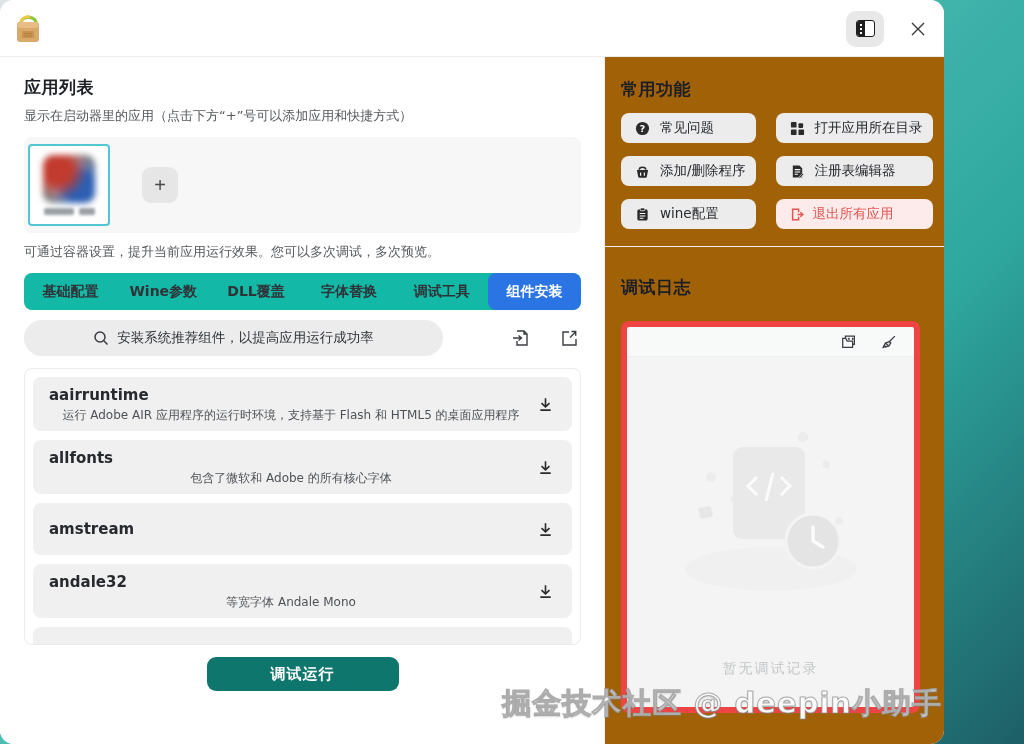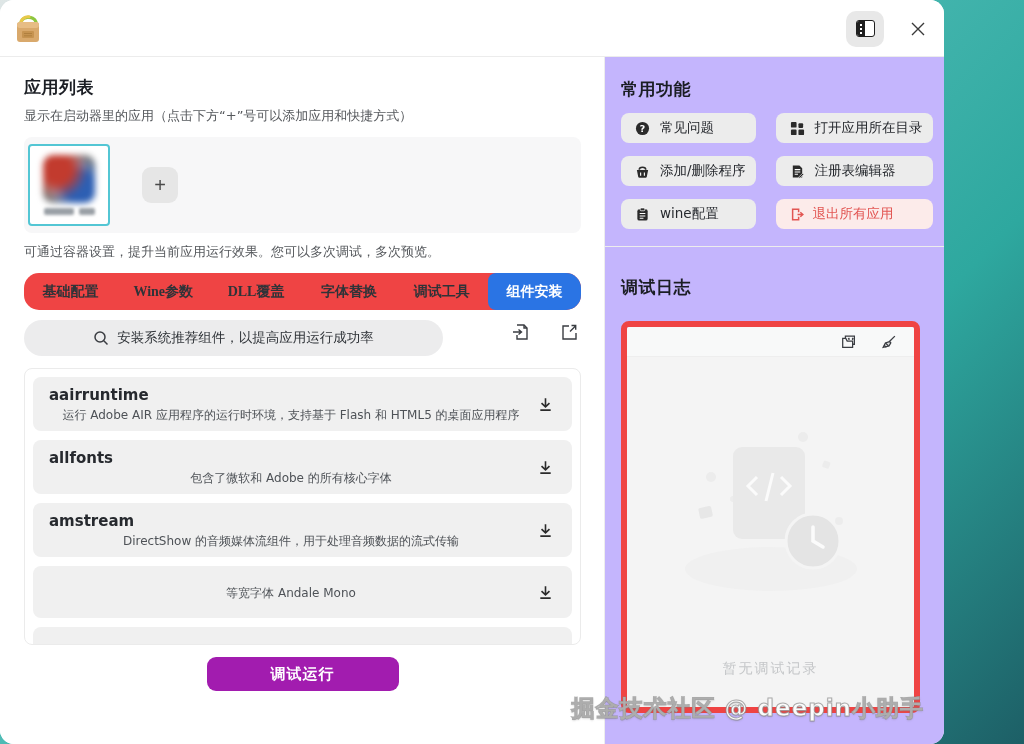--- a/index.html
+++ b/index.html
@@ -18,74 +18,74 @@
   .appicon { position:absolute; left:13px; top:11px; }
   .tb-right { position:absolute; right:14px; top:0; height:57px; display:flex; align-items:center; gap:22px; }
   .panel-btn { width:38px; height:36px; background:#e8e8e8; border:none; border-radius:10px; display:flex; align-items:center; justify-content:center; cursor:pointer; }
   .panel-glyph { width:19px; height:17px; border:1.6px solid #1f1f1f; border-radius:3px; background:#fff; position:relative; overflow:hidden; }
   .panel-glyph::before { content:""; position:absolute; left:0; top:0; bottom:0; width:8px; background:#1f1f1f; }
   .panel-glyph::after { content:""; position:absolute; left:3px; top:3px; width:2px; height:2px; background:#fff;
      box-shadow: 0 4px 0 #fff, 0 8px 0 #fff; }
   .close-btn { background:none; border:none; cursor:pointer; display:flex; padding:4px; }
   
   .main-left { position:absolute; left:0; top:57px; width:604px; bottom:0; background:#fff; padding:20px 23px 0 24px; overflow:hidden; }
-  .sidebar { position:absolute; left:604px; top:57px; right:0; bottom:0; background:#c4b5fd; border-left:1px solid #ededed; padding:22px 24px 0 16px; }
+  .sidebar { position:absolute; left:604px; top:57px; right:0; bottom:0; background:#a16207; border-left:1px solid #ededed; padding:22px 24px 0 16px; }
   h2.sec-title { font-size:17px; font-weight:bold; color:#1b1e24; line-height:20px; letter-spacing:0.5px; }
   .sec-sub { font-size:13px; color:#55585c; line-height:18px; margin-top:10px; }
   
   .app-panel { margin-top:12px; height:96px; background:#f7f7f8; border-radius:8px; display:flex; align-items:center; padding:0 8px 0 4px; gap:32px; }
   .app-tile { width:82px; height:82px; background:#fff; border:2px solid #53c6d4; border-radius:4px; display:flex; flex-direction:column; align-items:center; justify-content:center; gap:5px; cursor:pointer; }
   .app-blob { width:52px; height:48px; border-radius:10px;
       background: radial-gradient(circle at 28% 30%, #c23b2e 0 28%, transparent 60%),
                   radial-gradient(circle at 72% 68%, #2d5fb3 0 30%, transparent 62%),
                   radial-gradient(circle at 50% 50%, #f2f2f2 0 30%, #6f6f6f 85%);
       filter: blur(3px); }
   .app-smudge { display:flex; gap:5px; filter:blur(1.6px); }
   .app-smudge i { display:block; height:7px; background:#9aa0a6; border-radius:2px; }
   .app-smudge i:first-child { width:30px; } .app-smudge i:last-child { width:16px; }
   .add-btn { width:36px; height:36px; background:#e6e6e6; border:none; border-radius:9px; color:#4a4a4a; font-size:20px; line-height:1; cursor:pointer; }
   
   .block-gap { margin-top:18px; }
-  .tabbar { margin-top:12px; height:37px; background:#ef4444; border-radius:15px; display:flex; overflow:hidden;font-family:Liberation Serif, serif; }
+  .tabbar { margin-top:12px; height:37px; background:#14b8a6; border-radius:8px; display:flex; overflow:hidden; }
   .tab { flex:1; border:none; background:transparent; font-family:inherit; font-size:14px; font-weight:600; color:#2f3338; cursor:pointer; border-radius:8px; }
   .tab.active { background:#2a74e4; color:#fff; }
   
-  .search-row { margin-top:10px; display:flex; }
+  .search-row { margin-top:10px; display:flex; align-items:center; }
   .search-pill { width:431px; height:36px; background:#ececed; border-radius:18px; display:flex; align-items:center; justify-content:center; gap:8px; cursor:pointer; }
   .search-pill span { font-size:13.5px; color:#2f3338; }
   .icon-btn { background:none; border:none; cursor:pointer; display:flex; padding:2px; }
   .search-row .icon-btn:nth-of-type(1){ margin-left:66px; }
   .search-row .icon-btn:nth-of-type(2){ margin-left:24px; }
   
   .comp-list { margin-top:12px; height:277px; border:1px solid #ebebeb; border-radius:8px; padding:8px 8px 8px 8px; overflow:hidden; }
   .comp-item { min-height:52px; background:#f0f0f0; border-radius:8px; margin-bottom:9px; padding:8px 14px 8px 16px; display:flex; align-items:center; }
   .comp-text { flex:1; }
   .comp-name { font-size:15px; font-weight:600; color:#26292e; line-height:20px; }
   .comp-desc { font-size:12px; color:#4e5257; line-height:16px; margin-top:2px;text-align:center; }
   .comp-desc:empty { display:none; }
   .dl-btn { background:none; border:none; cursor:pointer; padding:4px; display:flex; }
   
   .run-row { margin-top:12px; display:flex; justify-content:center; }
-  .run-btn { width:192px; height:34px; background:#a21caf; color:#fff; border:none; border-radius:9px; font-family:Liberation Sans, sans-serif; font-size:15px; font-weight:600; cursor:pointer; letter-spacing:1px; }
+  .run-btn { width:192px; height:34px; background:#0f766e; color:#fff; border:none; border-radius:9px; font-family:Liberation Sans, sans-serif; font-size:15px; font-weight:600; cursor:pointer; letter-spacing:1px; }
   
   .fn-grid { margin-top:14px; margin-right:24px; display:grid; grid-template-columns:1fr 1fr; gap:13px 20px; }
   .fn-btn { height:30px; background:#ececec; border:none; border-radius:8px; display:flex; align-items:center; padding:0 10px 0 14px; gap:10px; font-family:inherit; font-size:13.5px; color:#26292e; cursor:pointer; white-space:nowrap; }
   .fn-btn .ic { display:flex; width:15px; justify-content:center; color:#2b2b2b; }
   .fn-btn.danger { background:#fcebea; color:#e25552;gap:8px; }
   .fn-btn.danger .ic { color:#e25552; }
   .side-divider { height:1px; background:#ededed; margin:17px -24px 0 -16px; }
   .log-title { margin-top:30px; }
   
   .log-panel { margin-top:24px; height:392px; border:6px solid #ef4444; border-radius:8px; overflow:hidden; display:flex; flex-direction:column; }
   .log-head { height:30px; background:#f8f9f9; border-bottom:1px solid #eee; display:flex; align-items:center; justify-content:flex-end; gap:18px; padding-right:14px; }
   .log-body { flex:1; background:#f4f4f4; display:flex; flex-direction:column; align-items:center; }
   .illus { margin-top:62px; }
   .empty-text { margin-top:66px; font-size:14px; color:#c4c6c8; letter-spacing:2px; }
   
-  .watermark { position:absolute; right:20px; bottom:20px; font-size:23px; font-weight:bold; letter-spacing:1px;
+  .watermark { position:absolute; right:2px; bottom:20px; font-size:29px; font-weight:bold; letter-spacing:1px;
      color:#fbfbfb; -webkit-text-stroke:1px rgba(130,130,130,0.65); text-shadow:0 1px 2px rgba(120,120,120,0.4); }
 </style>
 </head>
 <body>
 
 <div class="window">
 
   <div class="titlebar">
     <span class="appicon">
       <svg width="30" height="34" viewBox="0 0 30 34">
@@ -183,33 +183,33 @@
         <svg width="17" height="17" viewBox="0 0 18 18" fill="none" stroke="#2b2b2b" stroke-width="1.7">
                 <path d="M9 2.5 v8.5 M4.8 7.5 L9 11.5 13.2 7.5"></path>
                 <path d="M3.5 15 h11"></path>
               </svg>
       </span>
     </button>
   </div>
         <div class="comp-item">
     <div class="comp-text">
       <div class="comp-name">amstream</div>
-      <div class="comp-desc">DirectShow 的音频媒体流组件，用于处理音频数据的流式传输</div>
     </div>
     <button class="dl-btn">
       <span style="display:flex">
         <svg width="17" height="17" viewBox="0 0 18 18" fill="none" stroke="#2b2b2b" stroke-width="1.7">
                 <path d="M9 2.5 v8.5 M4.8 7.5 L9 11.5 13.2 7.5"></path>
                 <path d="M3.5 15 h11"></path>
               </svg>
       </span>
     </button>
   </div>
         <div class="comp-item">
     <div class="comp-text">
+      <div class="comp-name">andale32</div>
       <div class="comp-desc">等宽字体 Andale Mono</div>
     </div>
     <button class="dl-btn">
       <span style="display:flex">
         <svg width="17" height="17" viewBox="0 0 18 18" fill="none" stroke="#2b2b2b" stroke-width="1.7">
                 <path d="M9 2.5 v8.5 M4.8 7.5 L9 11.5 13.2 7.5"></path>
                 <path d="M3.5 15 h11"></path>
               </svg>
       </span>
     </button>

